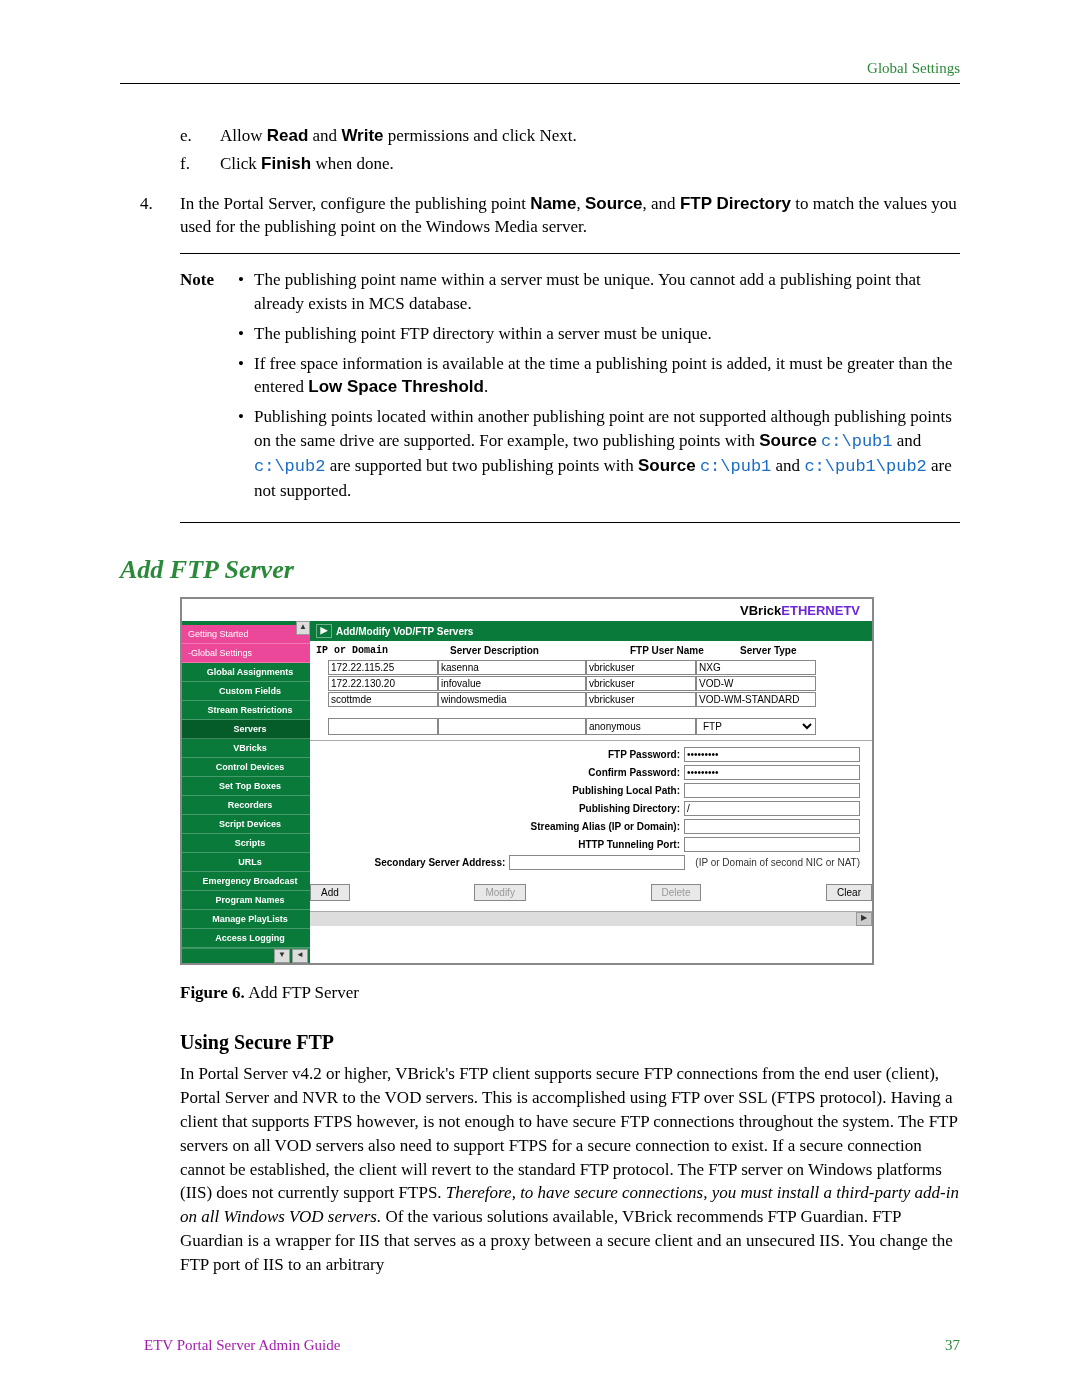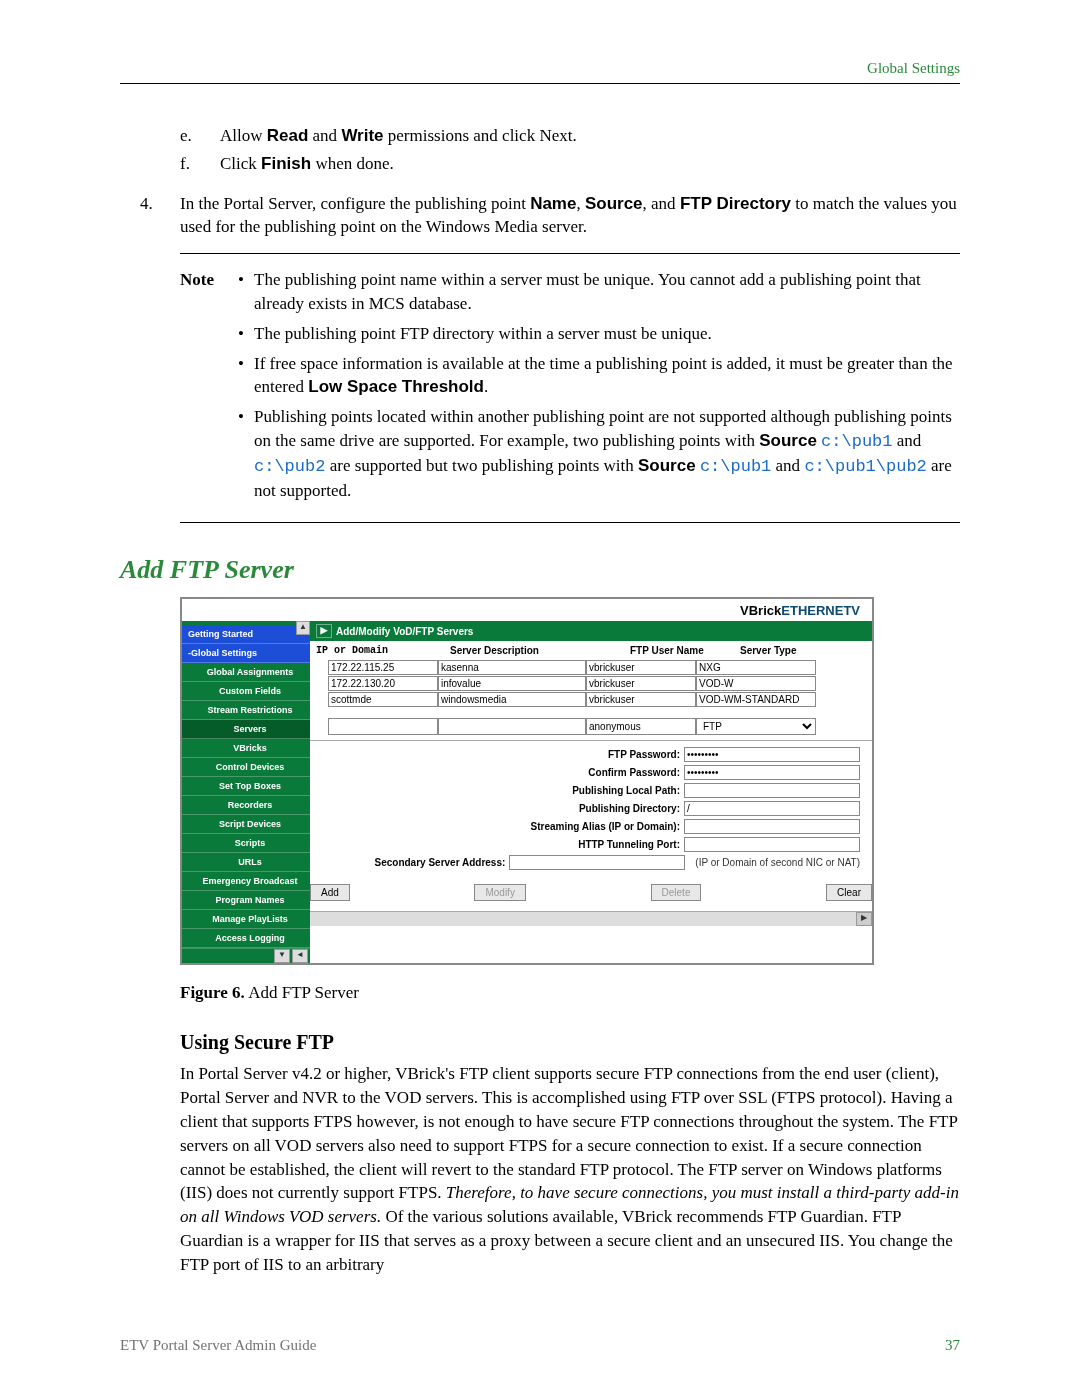--- a/index.html
+++ b/index.html
@@ -113,39 +113,39 @@
     display: flex;
     justify-content: flex-end;
     align-items: center;
     padding-right: 12px;
   }
   .fig-logo {
     font-family: Arial, sans-serif;
     font-size: 13px;
   }
   .fig-logo .vb { font-weight: bold; color: #000; }
-  .fig-logo .et { color: #0c4a6e; font-weight: bold; }
+  .fig-logo .et { color: #6d28d9; font-weight: bold; }
   .fig-body { display: flex; }
   .sidebar {
     width: 128px;
     background: #0a7a3a;
     color: #fff;
     display: flex;
     flex-direction: column;
     padding-top: 4px;
     position: relative;
   }
   .sidebar-item {
     padding: 4px 6px;
     font-size: 9px;
     border-bottom: 1px solid rgba(255,255,255,0.25);
     white-space: nowrap;
     overflow: hidden;
   }
-  .sidebar-item.top { background: #1d4ed8; color: #fff; font-weight: bold; }
+  .sidebar-item.top { background: #ec4899; color: #fff; font-weight: normal; }
   .sidebar-item.sub { padding-left: 14px; font-weight: bold; text-align: center; }
   .scroll-up, .scroll-down {
     position: absolute;
     right: 0;
     width: 12px;
     height: 12px;
     background: #ddd;
     border: 1px solid #999;
     font-size: 8px;
     line-height: 10px;
@@ -275,21 +275,21 @@
     line-height: 1.4;
   }
   .para em { font-style: italic; }
   
   .page-footer {
     display: flex;
     justify-content: space-between;
     margin-top: 60px;
     font-size: 15px;
   }
-  .page-footer .left { color: #737373; }
+  .page-footer .left { color: #a21caf; margin-left: 24px; }
   .page-footer .right { color: #2a8a3a; }
 </style>
 </head>
 <body>
 
 <div class="page">
 
   <div class="header-link">Global Settings</div>
   <hr class="top-rule">
 

